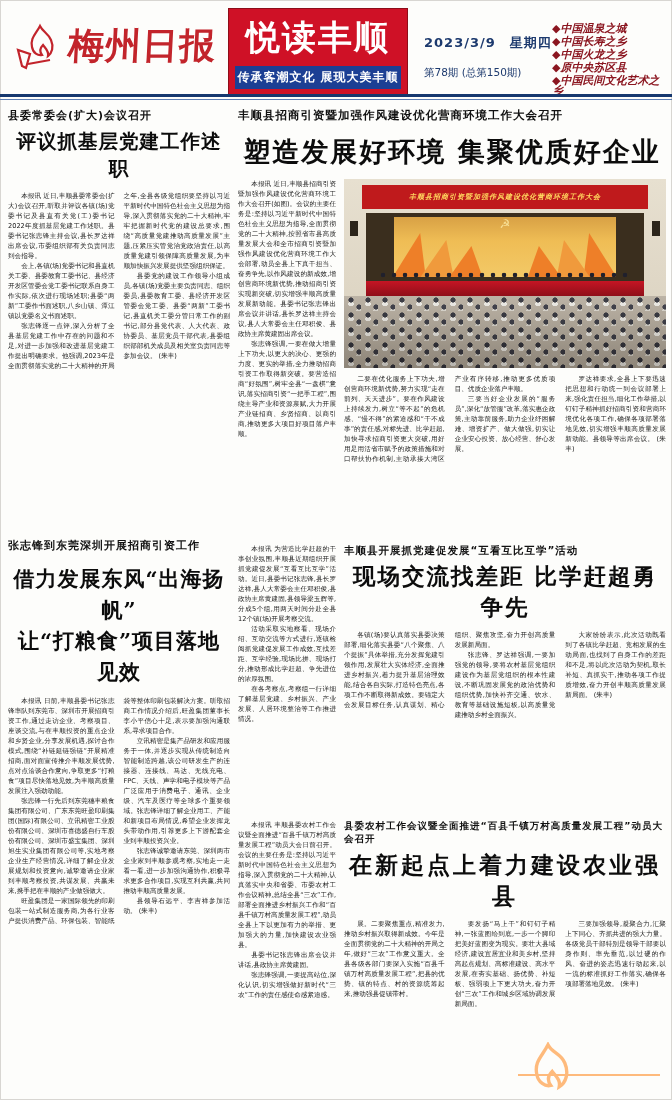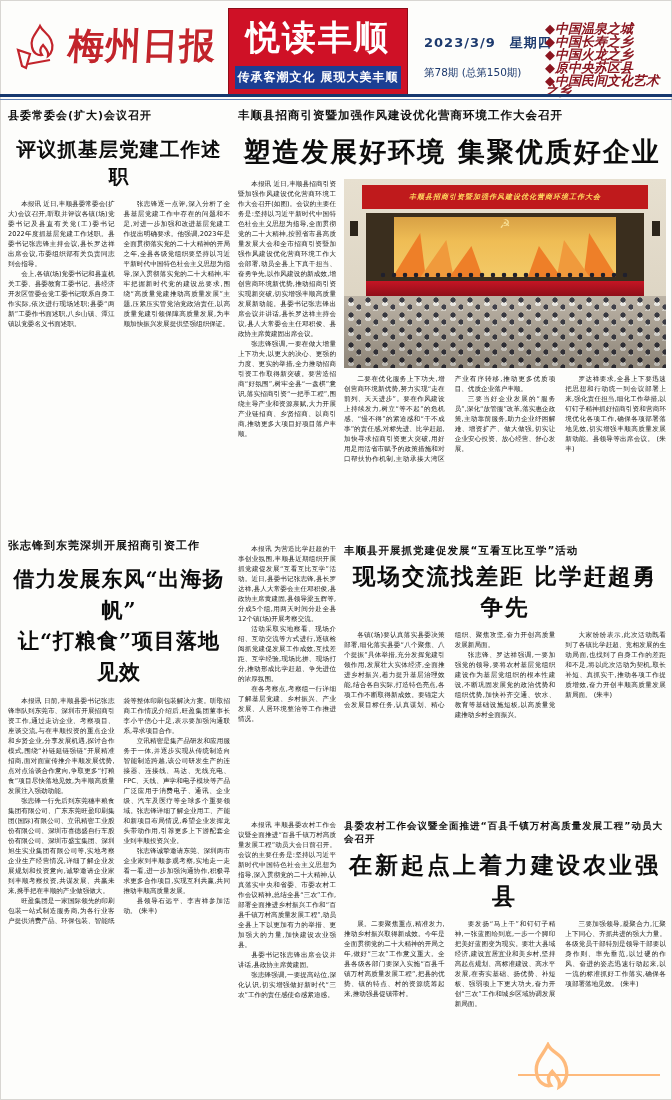--- a/index.html
+++ b/index.html
@@ -16,35 +16,35 @@
   .edition-title{flex:1;display:flex;align-items:center;justify-content:center;
                  color:#fff;font-weight:900;font-size:34px;letter-spacing:2px;
                  font-family:"DejaVu Sans","Liberation Sans",sans-serif;}
   .edition-sub{margin:0 6px 6px 6px;background:#1c3f94;color:#fff;font-weight:700;
                font-size:12px;text-align:center;padding:3px 0;letter-spacing:1px;}
   .date-block{position:absolute;left:424px;top:34px;color:#1d3a6e;}
   .date-line{font-size:13px;font-weight:700;letter-spacing:1px;}
   .issue-line{font-size:10.5px;margin-top:14px;}
   .honors{position:absolute;right:8px;top:24px;width:128px;color:#8b1620;
           font-style:italic;font-weight:700;}
-  .honors p{margin:0 0 3px 9px;font-size:13px;line-height:10px;}
+  .honors p{margin:0 0 3px 16px;font-size:11px;line-height:10px;}
   .rule{position:absolute;left:0;right:0;top:94px;height:3px;background:#16386e;}
   .rule2{position:absolute;left:0;right:0;top:99px;height:1px;background:#5e7fb4;}
   
   .kicker{font-weight:700;text-align:left;color:#111;letter-spacing:1px;}
   .headline{font-family:"DejaVu Serif","Liberation Serif",serif;font-weight:900;
             text-align:center;color:#0c0c0c;}
   .bodytext{font-size:6.6px;line-height:10px;text-align:justify;color:#1b1b1b;overflow:hidden;}
   .bodytext p{margin:0;text-indent:2em;}
   .cols2{column-count:2;column-gap:9px;}
   .cols3{column-count:3;column-gap:10px;}
   
   .art1{position:absolute;left:8px;top:108px;width:222px;}
   .art1 .kicker{font-size:11px;}
-  .art1 .headline{font-size:19.5px;margin-top:13px;letter-spacing:1px;}
+  .art1 .headline{font-size:19.5px;margin-top:5px;letter-spacing:1px;}
   .art1 .bodytext{margin-top:9px;height:366px;}
   .art3{position:absolute;left:8px;top:538px;width:222px;}
   .art3 .kicker{font-size:11px;}
   .art3 .headline{font-size:21px;line-height:31px;margin-top:10px;letter-spacing:1px;}
   .art3 .bodytext{margin-top:9px;height:466px;}
   .art2{position:absolute;left:238px;top:108px;width:428px;}
   .art2 .kicker{font-size:11.5px;}
   .art2 .headline{font-size:27px;margin-top:11px;letter-spacing:2px;}
   .art2-row{display:flex;gap:8px;margin-top:9px;}
   .art2-leftcol{width:98px;flex:none;height:366px;}
@@ -131,20 +131,21 @@
   <div class="rule"></div>
   <div class="rule2"></div>
 
   <div class="art1">
     <div class="kicker">县委常委会(扩大)会议召开</div>
     <div class="headline">评议抓基层党建工作述职</div>
     <div class="bodytext cols2">
         <p>本报讯 近日,丰顺县委常委会(扩大)会议召开,听取并评议各镇(场)党委书记及县直有关党(工)委书记2022年度抓基层党建工作述职。县委书记张志锋主持会议,县长罗达祥出席会议,市委组织部有关负责同志到会指导。</p>
         <p>会上,各镇(场)党委书记和县直机关工委、县委教育工委书记、县经济开发区管委会党工委书记联系自身工作实际,依次进行现场述职;县委“两新”工委作书面述职,八乡山镇、潭江镇以党委名义书面述职。</p>
         <p>张志锋逐一点评,深入分析了全县基层党建工作中存在的问题和不足,对进一步加强和改进基层党建工作提出明确要求。他强调,2023年是全面贯彻落实党的二十大精神的开局之年,全县各级党组织要坚持以习近平新时代中国特色社会主义思想为指导,深入贯彻落实党的二十大精神,牢牢把握新时代党的建设总要求,围绕“高质量党建推动高质量发展”主题,压紧压实管党治党政治责任,以高质量党建引领保障高质量发展,为丰顺加快振兴发展提供坚强组织保证。</p>
+        <p>县委党的建设工作领导小组成员,各镇(场)党委主要负责同志、组织委员,县委教育工委、县经济开发区管委会党工委、县委“两新”工委书记,县直机关工委分管日常工作的副书记,部分县党代表、人大代表、政协委员、基层党员干部代表,县委组织部部机关成员及相关室负责同志等参加会议。 (朱丰)</p>
       </div>
   </div>
 
   <div class="art2">
     <div class="kicker">丰顺县招商引资暨加强作风建设优化营商环境工作大会召开</div>
     <div class="headline">塑造发展好环境 集聚优质好企业</div>
     <div class="art2-row">
       <div class="bodytext art2-leftcol">
           <p>本报讯 近日,丰顺县招商引资暨加强作风建设优化营商环境工作大会召开(如图)。会议的主要任务是:坚持以习近平新时代中国特色社会主义思想为指导,全面贯彻党的二十大精神,按照省市县高质量发展大会和全市招商引资暨加强作风建设优化营商环境工作大会部署,动员全县上下真干担当、奋勇争先,以作风建设的新成效,增创营商环境新优势,推动招商引资实现新突破,切实增强丰顺高质量发展新动能。县委书记张志锋出席会议并讲话,县长罗达祥主持会议,县人大常委会主任邓积俊、县政协主席黄建固出席会议。</p>
           <p>张志锋强调,一要在做大增量上下功夫,以更大的决心、更强的力度、更实的举措,全力推动招商引资工作取得新突破。要营造招商“好氛围”,树牢全县“一盘棋”意识,落实招商引资“一把手工程”,围绕主导产业和资源禀赋,大力开展产业链招商、乡贤招商、以商引商,推动更多大项目好项目落户丰顺。</p>

